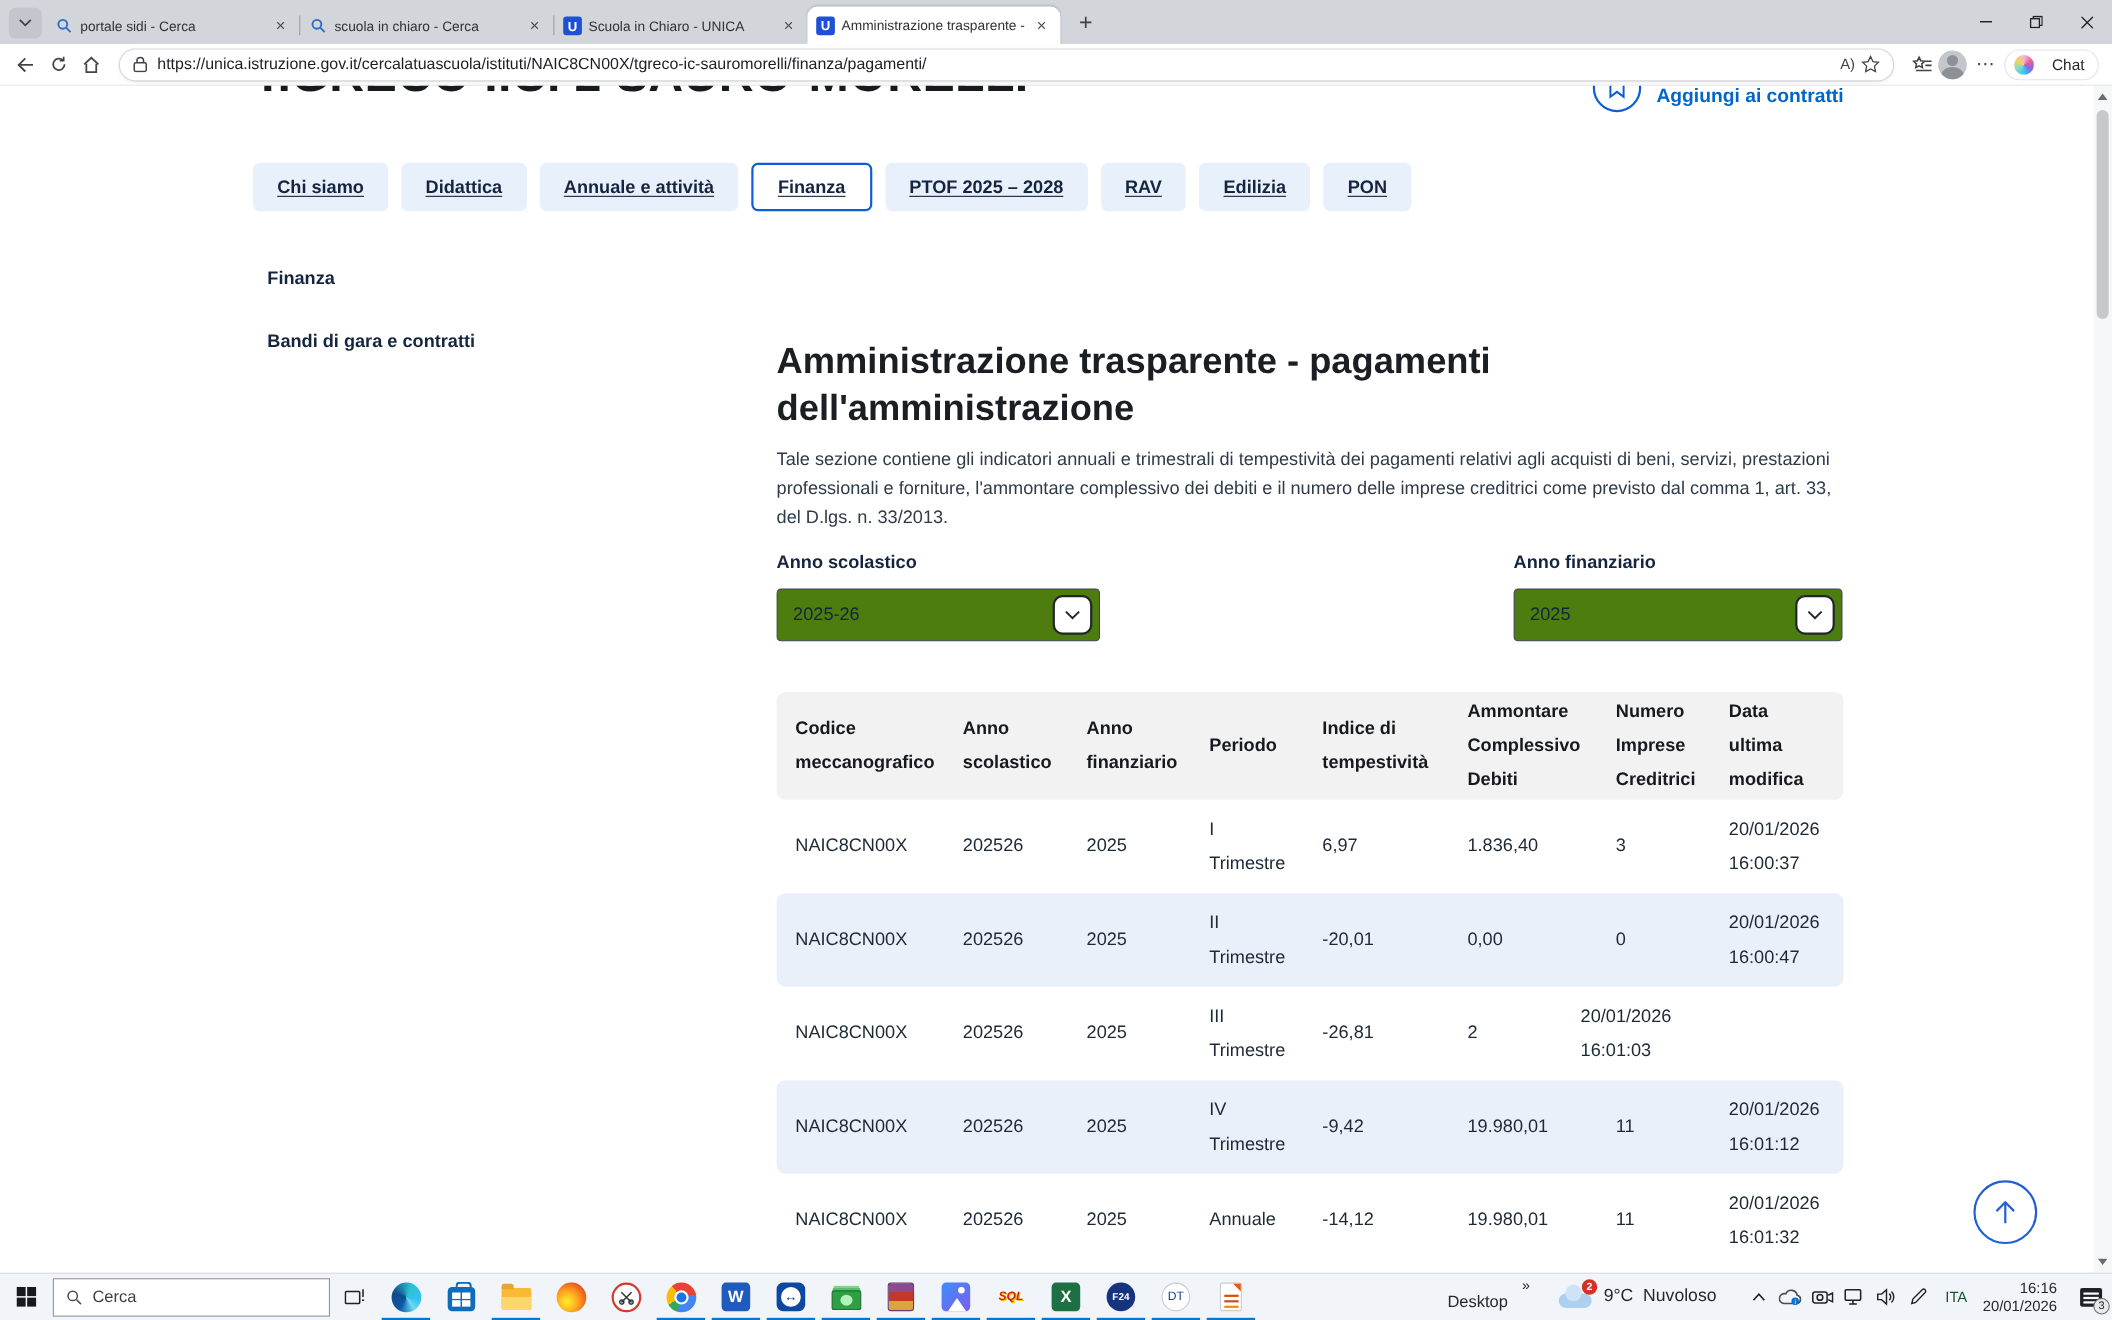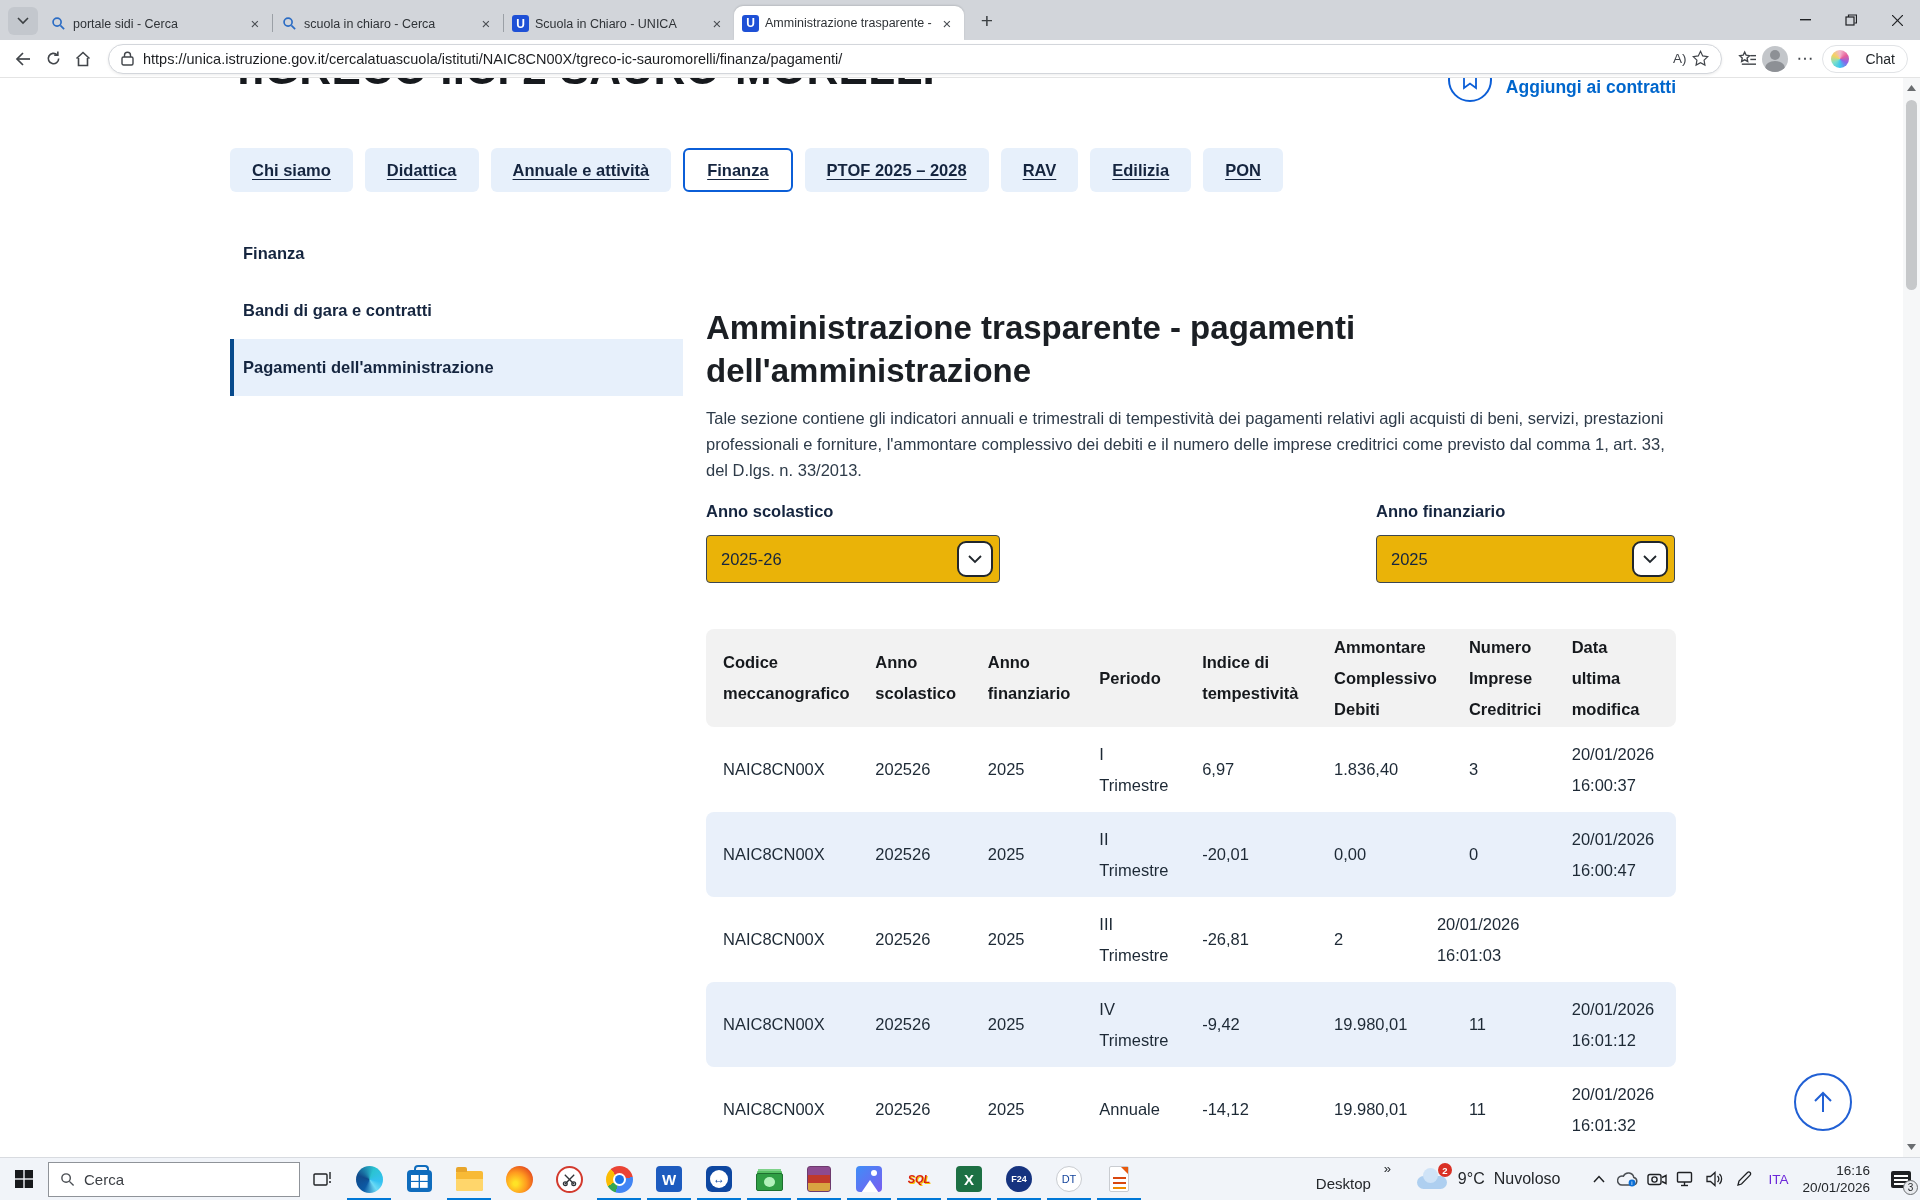--- a/index.html
+++ b/index.html
@@ -49,21 +49,21 @@
   .side-item.active{background:#e7f0fb;border-left:4px solid #074a8c;padding-left:9px;}
 
   .main{position:absolute;top:228px;left:706px;width:970px;}
   .heading{margin:0;font-size:33px;line-height:43px;font-weight:700;color:#1b1f24;}
   .desc{margin:13px 0 0;font-size:16.5px;line-height:26px;color:#2e3b49;}
   .filters{position:relative;height:82px;margin-top:19px;}
   .fgroup{position:absolute;top:0;}
   .fg1{left:0;width:294px;}
   .fg2{left:670px;width:299px;}
   .flabel{font-size:16.5px;font-weight:700;color:#15253f;}
-  .selectbox{margin-top:14px;height:48px;border:1px solid #3c4650;border-radius:4px;background:#eab308;display:flex;align-items:center;justify-content:space-between;padding:0 6px 0 14px;}
+  .selectbox{margin-top:14px;height:48px;border:1px solid #3c4650;border-radius:4px;background:#4d7c0f;display:flex;align-items:center;justify-content:space-between;padding:0 6px 0 14px;}
   .sel-value{font-size:16.5px;color:#15253f;}
   .sel-btn{width:36px;height:36px;border:2px solid #20262c;border-radius:9px;background:#fff;display:flex;align-items:center;justify-content:center;}
 
   .table{margin-top:45px;}
   .trow{display:flex;border-radius:8px;}
   .thead-row{height:98px;background:#f2f2f2;}
   .thead-row .tc{font-weight:600;color:#16191d;}
   .tbody-row{height:85px;}
   .tbody-row.alt{background:#e9f0fa;}
   .tc{padding-left:17px;display:flex;align-items:center;font-size:16.5px;line-height:31px;color:#1d2935;white-space:pre-line;}
@@ -124,21 +124,21 @@
   .tray{margin-left:auto;display:flex;align-items:center;height:43px;}
   .desktop{position:relative;font-size:15px;color:#24272b;margin-right:46px;padding-top:8px;}
   .desktop .ovf{position:absolute;top:-6px;right:-20px;font-size:13px;color:#24272b;}
   .weather{display:flex;align-items:center;gap:9px;margin-right:24px;}
   .wcloud{position:relative;width:32px;height:24px;}
   .wcloud .cshape{position:absolute;bottom:2px;left:0;width:30px;height:13px;border-radius:8px;background:#aecff0;}
   .wcloud .cshape::before{content:"";position:absolute;top:-8px;left:6px;width:15px;height:15px;border-radius:50%;background:#cfe3f7;}
   .wbadge{position:absolute;top:-4px;right:-3px;width:14px;height:14px;border-radius:50%;background:#d93025;color:#fff;font-size:9.5px;font-weight:700;display:flex;align-items:center;justify-content:center;}
   .wtext{font-size:16px;color:#24272b;}
   .tico{width:29px;height:43px;display:flex;align-items:center;justify-content:center;}
-  .lang{font-size:13.5px;color:#6d28d9;margin:0 10px;}
+  .lang{font-size:13.5px;color:#14532d;margin:0 10px;}
   .clock{font-size:13.5px;line-height:17px;text-align:right;color:#24272b;margin:0 12px 0 4px;}
   .notif{position:relative;width:38px;height:43px;display:flex;align-items:center;justify-content:center;}
   .notif .box{width:20px;height:17px;background:#1f2124;border-radius:2px;position:relative;}
   .notif .box::after{content:"";position:absolute;left:3px;top:4px;width:14px;height:2px;background:#fff;box-shadow:0 4px 0 #fff,0 8px 0 #fff;}
   .nbadge{position:absolute;right:2px;bottom:6px;width:15px;height:15px;border-radius:50%;background:#e8eaee;border:1px solid #6a6d70;color:#1f2124;font-size:10px;display:flex;align-items:center;justify-content:center;}
 </style>
 </head>
 <body>
 
 <div class="screen">
@@ -269,21 +269,20 @@
       <div class="pill active">Finanza</div>
       <div class="pill">PTOF 2025 – 2028</div>
       <div class="pill">RAV</div>
       <div class="pill">Edilizia</div>
       <div class="pill">PON</div>
     </div>
 
     <div class="sidebar">
       <div class="side-item">Finanza</div>
       <div class="side-item">Bandi di gara e contratti</div>
-      <div class="side-item active">Pagamenti dell'amministrazione</div>
     </div>
 
     <div class="main">
       <h2 class="heading">Amministrazione trasparente - pagamenti dell'amministrazione</h2>
       <p class="desc">Tale sezione contiene gli indicatori annuali e trimestrali di tempestività dei pagamenti relativi agli acquisti di beni, servizi, prestazioni professionali e forniture, l'ammontare complessivo dei debiti e il numero delle imprese creditrici come previsto dal comma 1, art. 33, del D.lgs. n. 33/2013.</p>
 
       <div class="filters">
         <div class="fgroup fg1">
           <div class="flabel">Anno scolastico</div>
           <div class="selectbox">

